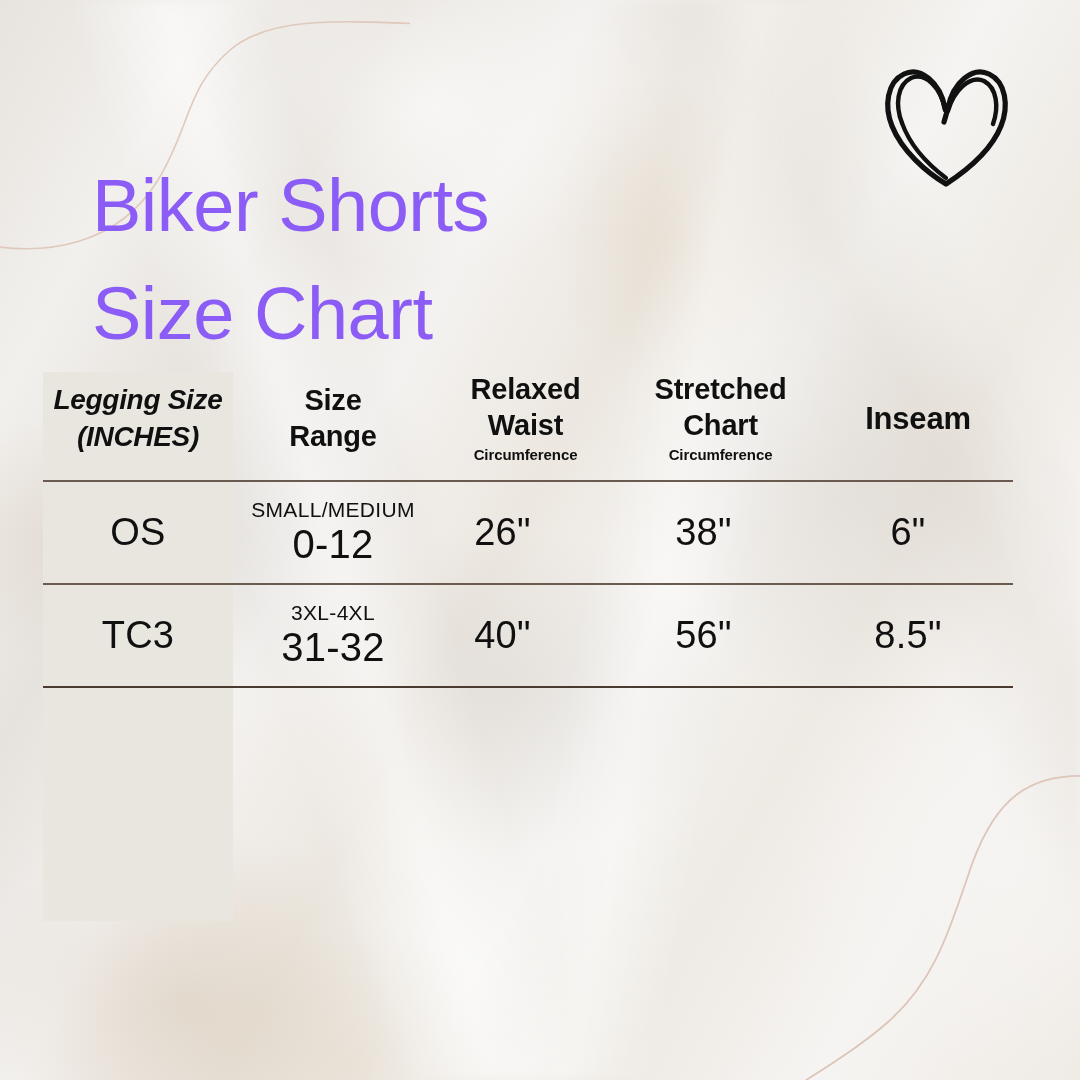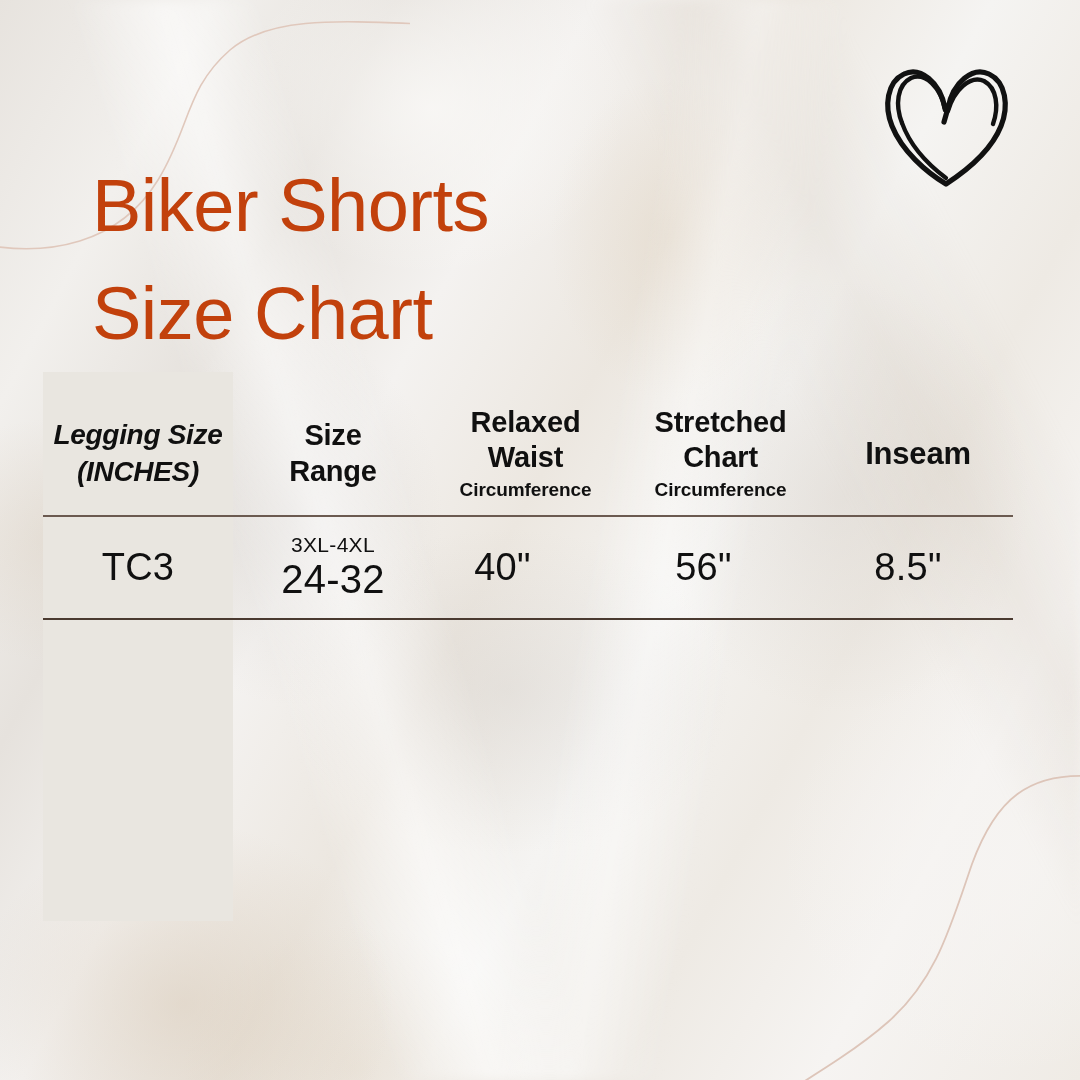--- a/index.html
+++ b/index.html
@@ -70,29 +70,29 @@
 
   
   #title {
     position: absolute;
     left: 92px;
     top: 152px;
     font-size: 74px;
     line-height: 1.46;
     font-weight: 300;
     letter-spacing: -0.5px;
-    color: #c2410c;
+    color: #8b5cf6;
     white-space: pre-line;
   }
 
   
   #chart {
     position: absolute;
     left: 43px;
-    top: 392px;
+    top: 357px;
     width: 970px;
   }
 
   
   #firstcol-tint {
     position: absolute;
     left: 43px;
     top: 372px;
     width: 190px;
     height: 549px;
@@ -136,21 +136,21 @@
   .h-main {
     font-weight: 700;
     font-size: 29px;
     line-height: 1.22;
     letter-spacing: -0.2px;
     white-space: pre-line;
   }
   .h-sub {
     display: block;
     font-weight: 700;
-    font-size: 19px;
+    font-size: 15px;
     line-height: 1.3;
     margin-top: 2px;
     letter-spacing: -0.1px;
   }
   .h-single {
     font-weight: 700;
     font-size: 31px;
     letter-spacing: -0.2px;
     text-align: right;
   }
@@ -246,30 +246,48 @@
 Chart</span>
           <span class="h-sub">Circumference</span>
         </th>
         <th class="n-inseam">
           <span class="h-single">Inseam</span>
         </th>
       </tr>
     </thead>
     <tbody>
 
+      <tr>
+        <td>
+          <span class="v-size">OS</span>
+        </td>
+        <td>
+          <span class="v-range-top">SMALL/MEDIUM</span>
+          <span class="v-range-bot">0-12</span>
+        </td>
+        <td class="n-relax">
+          <span class="v-num">26"</span>
+        </td>
+        <td class="n-stretch">
+          <span class="v-num">38"</span>
+        </td>
+        <td class="n-inseam">
+          <span class="v-num">6"</span>
+        </td>
+      </tr>
 
 
 
       <tr>
         <td>
           <span class="v-size">TC3</span>
         </td>
         <td>
           <span class="v-range-top">3XL-4XL</span>
-          <span class="v-range-bot">24-32</span>
+          <span class="v-range-bot">31-32</span>
         </td>
         <td class="n-relax">
           <span class="v-num">40"</span>
         </td>
         <td class="n-stretch">
           <span class="v-num">56"</span>
         </td>
         <td class="n-inseam">
           <span class="v-num">8.5"</span>
         </td>

